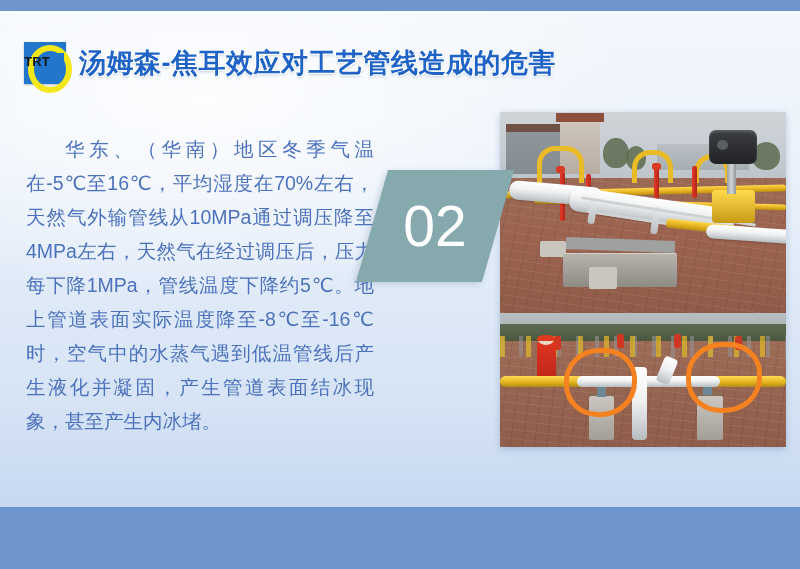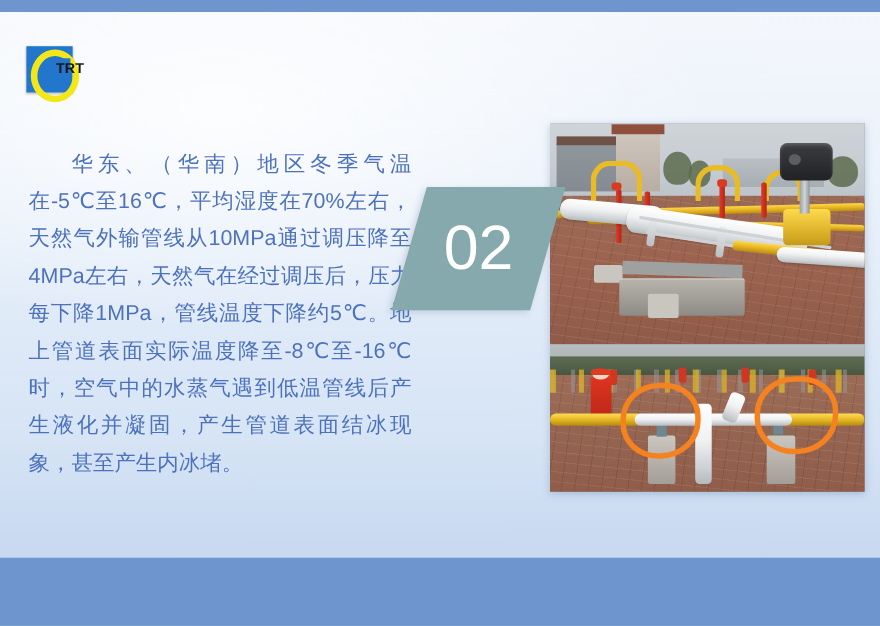--- a/index.html
+++ b/index.html
@@ -75,21 +75,20 @@
   .logo .trt {
     position: absolute;
     left: 0; right: 16px;
     top: 12px;
     text-align: center;
     color: #111418;
     font-size: 13px;
     font-weight: bold;
     letter-spacing: 0px;
     font-family: "Liberation Sans", sans-serif;
-    margin-left: 27px;
   }
 
   .title {
     font-size: 27px;
     font-weight: bold;
     color: #1f63c6;
     letter-spacing: 0.5px;
     white-space: nowrap;
     text-shadow:
       1px 1px 0 #ffffff,
@@ -312,20 +311,21 @@
 
   <div class="frame-bar top"></div>
   <div class="bg-sheen"></div>
 
   <div class="header">
     <div class="logo">
       <div class="ring"></div>
       <div class="ring-notch"></div>
       <div class="trt">TRT</div>
     </div>
+    <div class="title">汤姆森-焦耳效应对工艺管线造成的危害</div>
   </div>
 
   <div class="body-text">华东、（华南）地区冬季气温在-5℃至16℃，平均湿度在70%左右，天然气外输管线从10MPa通过调压降至4MPa左右，天然气在经过调压后，压力每下降1MPa，管线温度下降约5℃。地上管道表面实际温度降至-8℃至-16℃时，空气中的水蒸气遇到低温管线后产生液化并凝固，产生管道表面结冰现象，甚至产生内冰堵。</div>
 
   <div class="badge">
     <div class="num">02</div>
   </div>
 
   <div class="photos">
 

